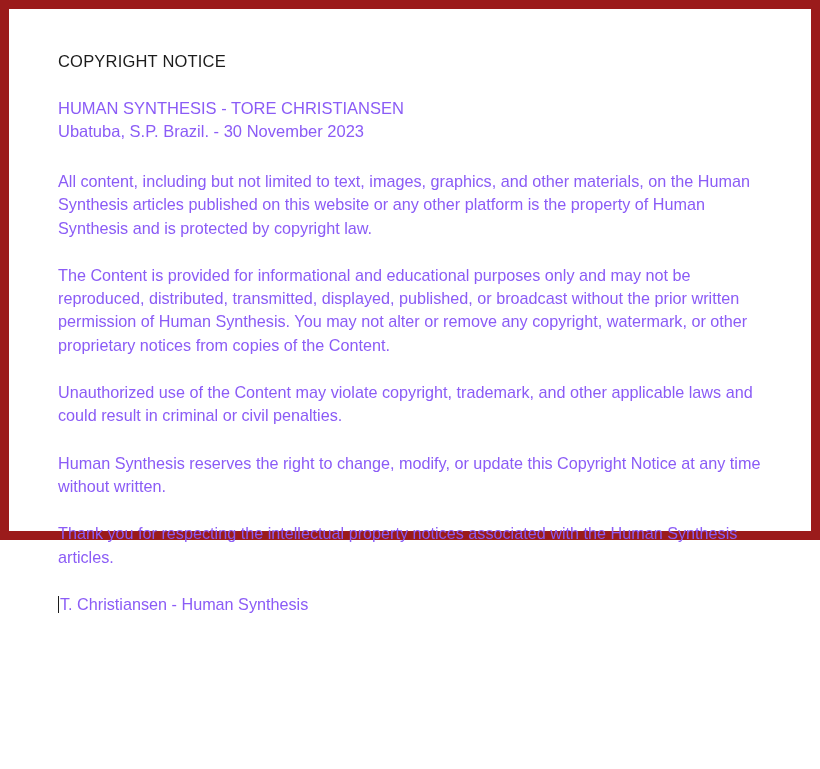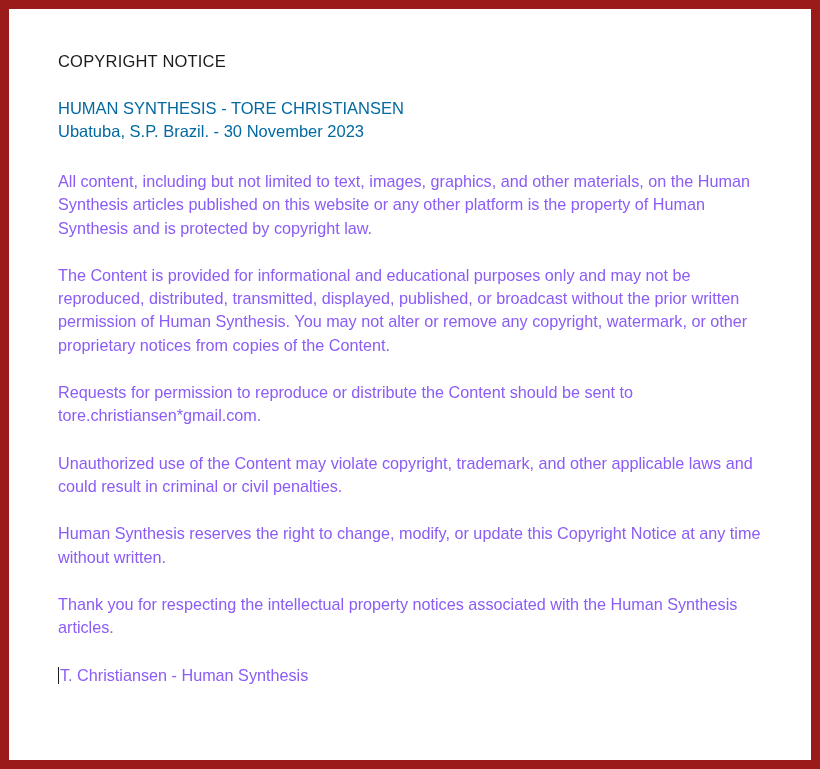--- a/index.html
+++ b/index.html
@@ -9,21 +9,21 @@
   body {
     width: 820px;
     height: 769px;
     background: #ffffff;
     font-family: "Liberation Sans", sans-serif;
     overflow: hidden;
   }
   .page-frame {
     box-sizing: border-box;
     width: 820px;
-    height: 769px;
+    height: 540px;
     border: 9px solid #9b1b1b;
     background: #ffffff;
     padding: 0;
   }
   .page-inner {
     box-sizing: border-box;
     width: 100%;
     height: 100%;
     border: 3px solid #ffffff;
     background: #ffffff;
@@ -34,21 +34,21 @@
     color: #1c1c1c;
     letter-spacing: 0.2px;
     margin: 0 0 26px 0;
     font-weight: 400;
   }
   .subject-block {
     margin: 0 0 26px 0;
   }
   .subject-line {
     font-size: 16.5px;
-    color: #0369a1;
+    color: #8b5cf6;
     line-height: 1.42;
     font-weight: 400;
   }
   .para {
     font-size: 16.2px;
     color: #8b5cf6;
     line-height: 1.44;
     margin: 0 0 24px 0;
     max-width: 722px;
     font-weight: 400;
@@ -74,21 +74,20 @@
 
     <h1 class="doc-title">COPYRIGHT NOTICE</h1>
 
     <div class="subject-block">
       <div class="subject-line">HUMAN SYNTHESIS - TORE CHRISTIANSEN</div>
       <div class="subject-line">Ubatuba, S.P. Brazil. - 30 November 2023</div>
     </div>
 
     <p class="para">All content, including but not limited to text, images, graphics, and other materials, on the Human Synthesis articles published on this website or any other platform is the property of Human Synthesis and is protected by copyright law.</p>
     <p class="para">The Content is provided for informational and educational purposes only and may not be reproduced, distributed, transmitted, displayed, published, or broadcast without the prior written permission of Human Synthesis. You may not alter or remove any copyright, watermark, or other proprietary notices from copies of the Content.</p>
-    <p class="para">Requests for permission to reproduce or distribute the Content should be sent to tore.christiansen*gmail.com.</p>
     <p class="para">Unauthorized use of the Content may violate copyright, trademark, and other applicable laws and could result in criminal or civil penalties.</p>
     <p class="para">Human Synthesis reserves the right to change, modify, or update this Copyright Notice at any time without written.</p>
     <p class="para">Thank you for respecting the intellectual property notices associated with the Human Synthesis articles.</p>
 
 
     <p class="para"><span class="caret"></span><span>T. Christiansen - Human Synthesis</span></p>
 
   </div>
 </div>
 

